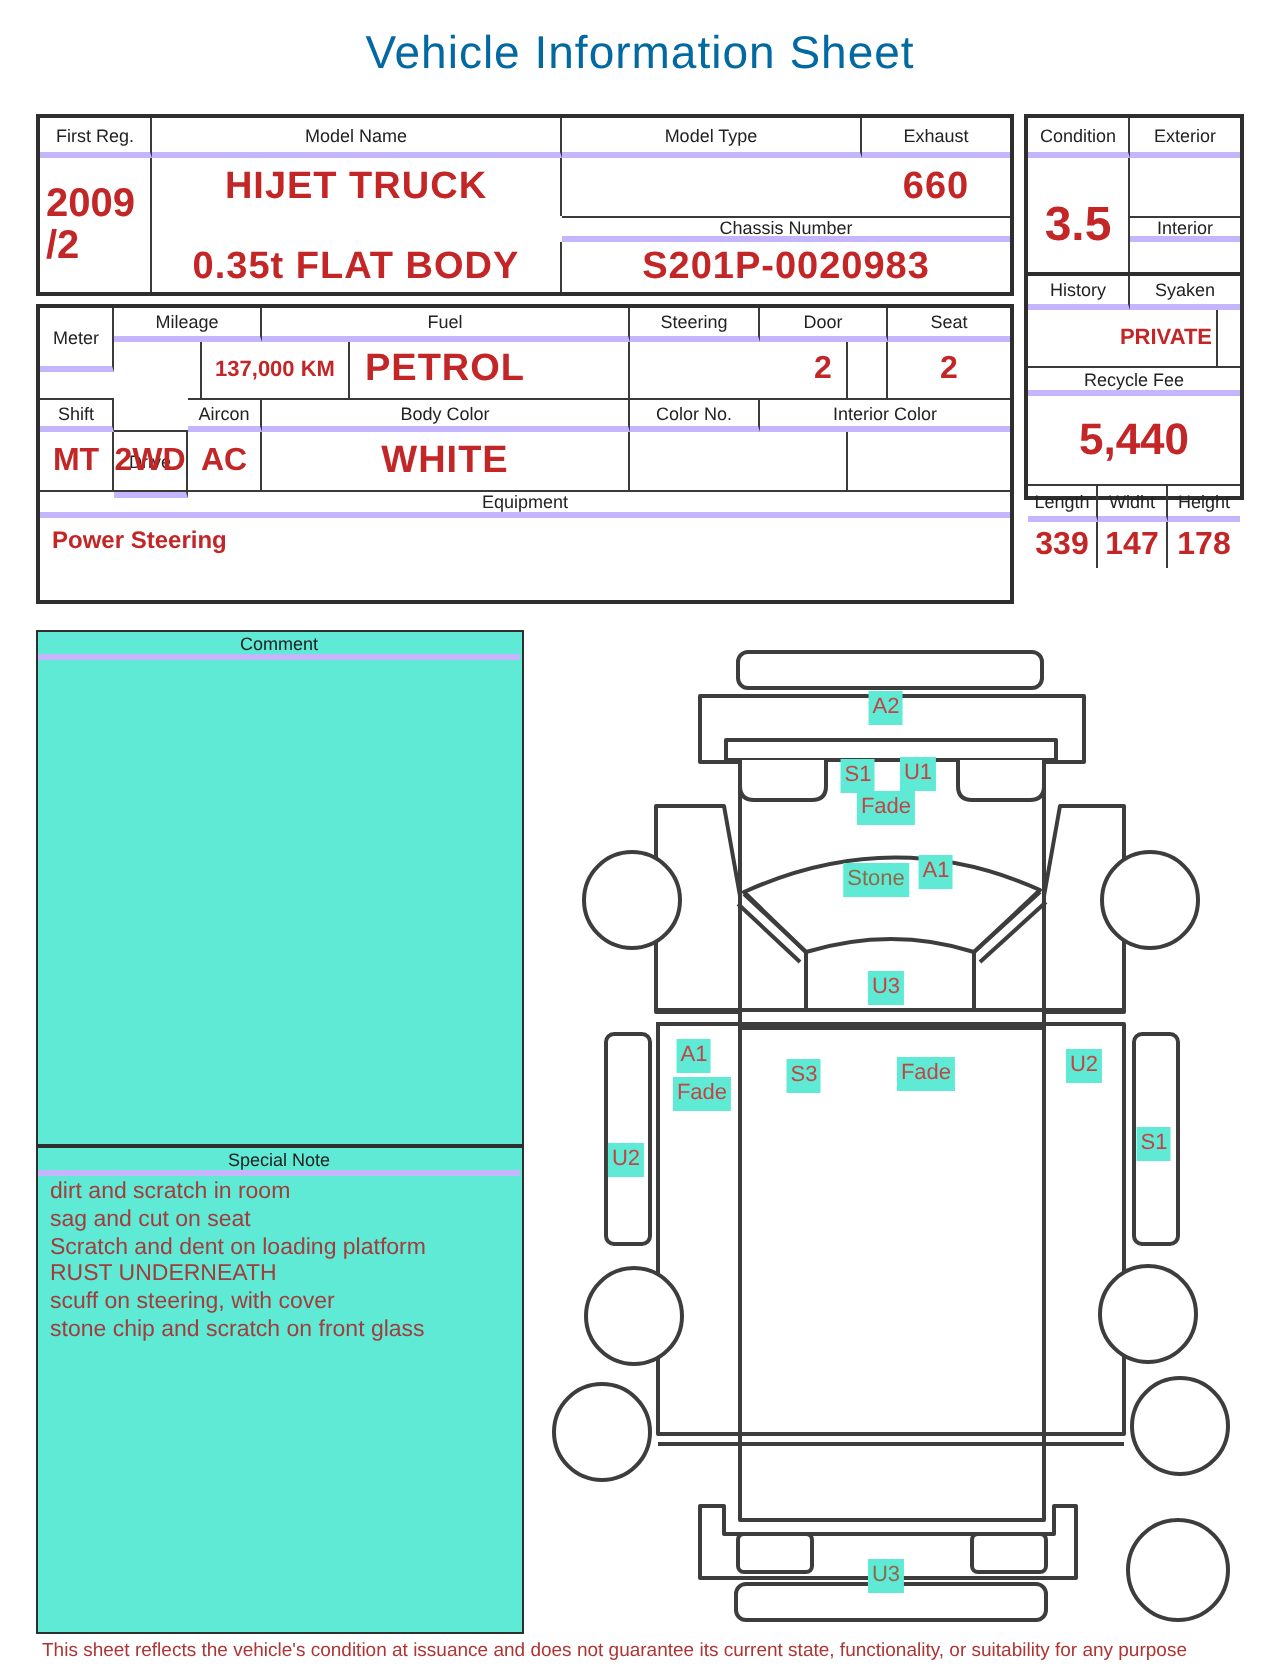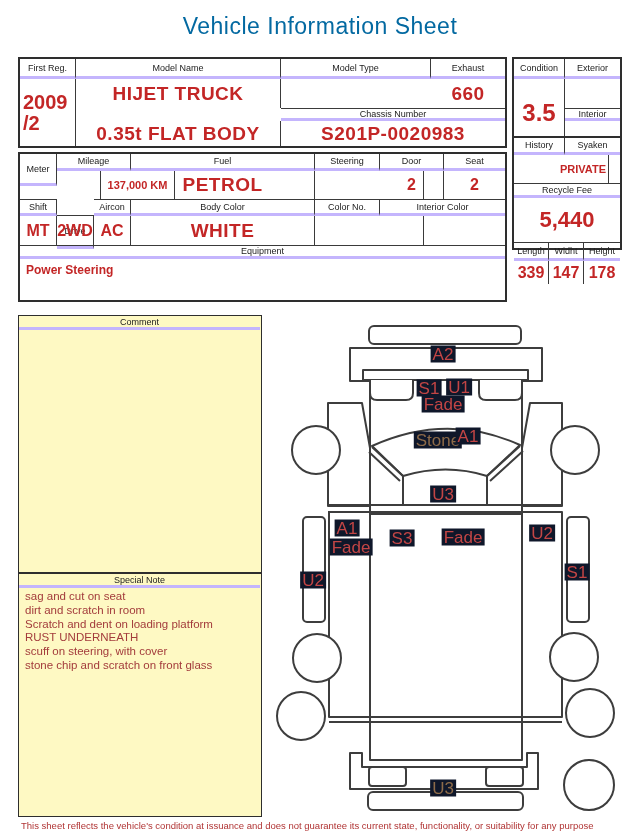--- a/index.html
+++ b/index.html
@@ -1,42 +1,42 @@
 <!DOCTYPE html>
 <html><head>
 <meta charset="utf-8">
 <style>
   html,body{margin:0;padding:0;background:#fff;}
   .sheet{position:relative;width:640px;height:835px;background:#fff;
          font-family:"Liberation Sans",sans-serif;overflow:hidden;}
   .title{position:absolute;left:0;top:13px;width:640px;text-align:center;
          font-size:23px;color:#0369a1;letter-spacing:.5px;}
   .box{position:absolute;box-sizing:border-box;border:2px solid #2e2e2e;background:#fff;}
-  .box1{position:absolute;box-sizing:border-box;border:1.5px solid #2e2e2e;background:#fef9c3;}
+  .box1{position:absolute;box-sizing:border-box;border:1.5px solid #2e2e2e;background:#5eead4;}
   .cell{position:absolute;box-sizing:border-box;display:flex;align-items:center;
         justify-content:center;overflow:hidden;white-space:nowrap;}
   .hdr{font-size:9px;color:#222;}
   .red{color:#c32626;font-weight:bold;}
   .v20{font-size:19px;letter-spacing:.5px;}
   .v16{font-size:16px;}
   .v11{font-size:11px;margin-left:44px;}
   .v12{font-size:12px;}
   .v22{font-size:22px;}
   .v24{font-size:24px;}
   .br{border-right:1px solid #3a3a3a;}
   .bb{border-bottom:3px solid #c4b5fd;}
   .bt{border-top:1px solid #3a3a3a;}
   .left{justify-content:flex-start;}
   .topalign{align-items:flex-start;}
   .firstreg{flex-direction:column;align-items:flex-start;padding-left:3px;
             font-size:20px;line-height:21px;}
   .notes{position:absolute;left:6px;top:16px;right:4px;font-size:11.5px;
          line-height:13.8px;color:#a33c3c;white-space:normal;}
-  .dlabel{position:absolute;transform:translate(-50%,-50%);font-size:17px;
-          color:#c24545;background:#0f172a;padding:2px 2px;line-height:13px;
+  .dlabel{position:absolute;transform:translate(-50%,-50%);font-size:11px;
+          color:#c24545;background:#5eead4;padding:2px 2px;line-height:13px;
           white-space:nowrap;}
   .brown{color:#8d6b49;}
   .footer{position:absolute;left:21px;top:820px;width:610px;font-size:9.5px;
           color:#b03434;}
 </style>
 </head>
 <body>
 
 <div class="sheet">
 
@@ -116,22 +116,22 @@
   </div>
 
   <div class="box1" style="left:18px;top:315px;width:244px;height:258px;">
     <div class="cell hdr bb" style="left:0;top:0;width:241px;height:14px;">Comment</div>
     <div class="cell red v11 left topalign" style="left:0;top:14px;width:241px;height:240px;padding:4px 6px;"></div>
   </div>
 
   <div class="box1" style="left:18px;top:573px;width:244px;height:244px;">
     <div class="cell hdr bb" style="left:0;top:0;width:241px;height:14px;">Special Note</div>
     <div class="notes">
+      <div>dirt and scratch in room</div>
       <div>sag and cut on seat</div>
-      <div>dirt and scratch in room</div>
       <div>Scratch and dent on loading platform</div>
       <div>RUST UNDERNEATH</div>
       <div>scuff on steering, with cover</div>
       <div>stone chip and scratch on front glass</div>
     </div>
   </div>
 
   <div style="position:absolute;left:270px;top:315px;width:370px;height:505px;">
     <svg width="370" height="505" viewBox="0 0 370 505" style="position:absolute;left:0;top:0;">
       <g fill="#fff" stroke="#3d3d3d" stroke-width="2" stroke-linejoin="round">

